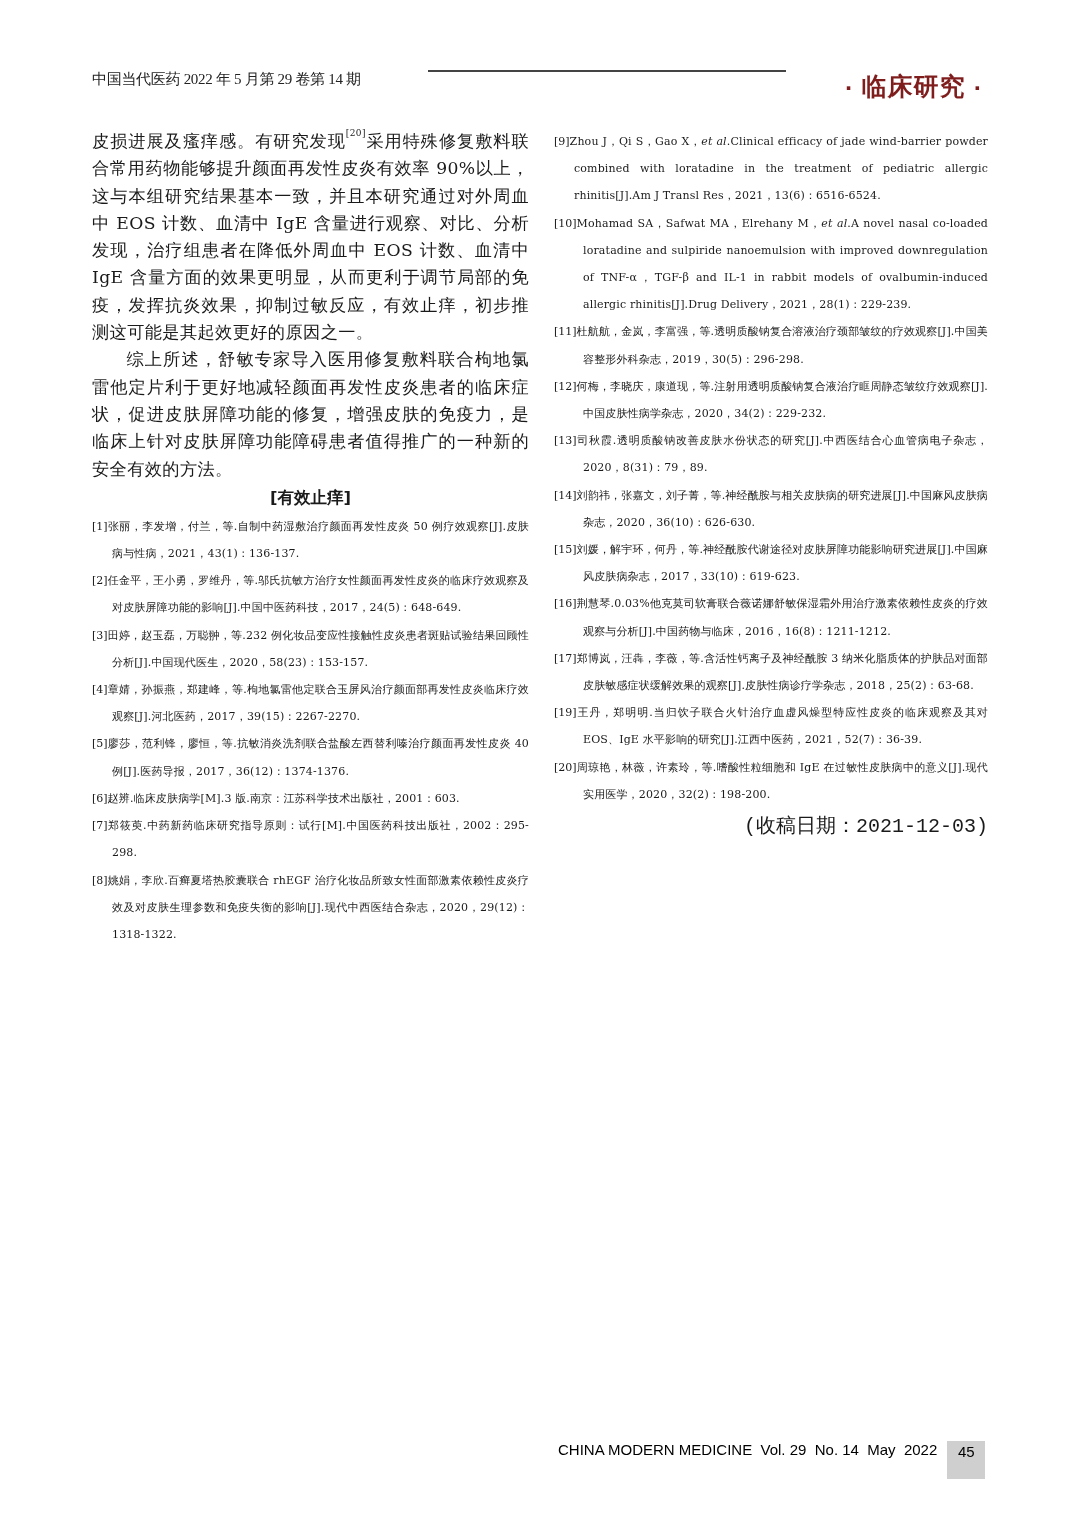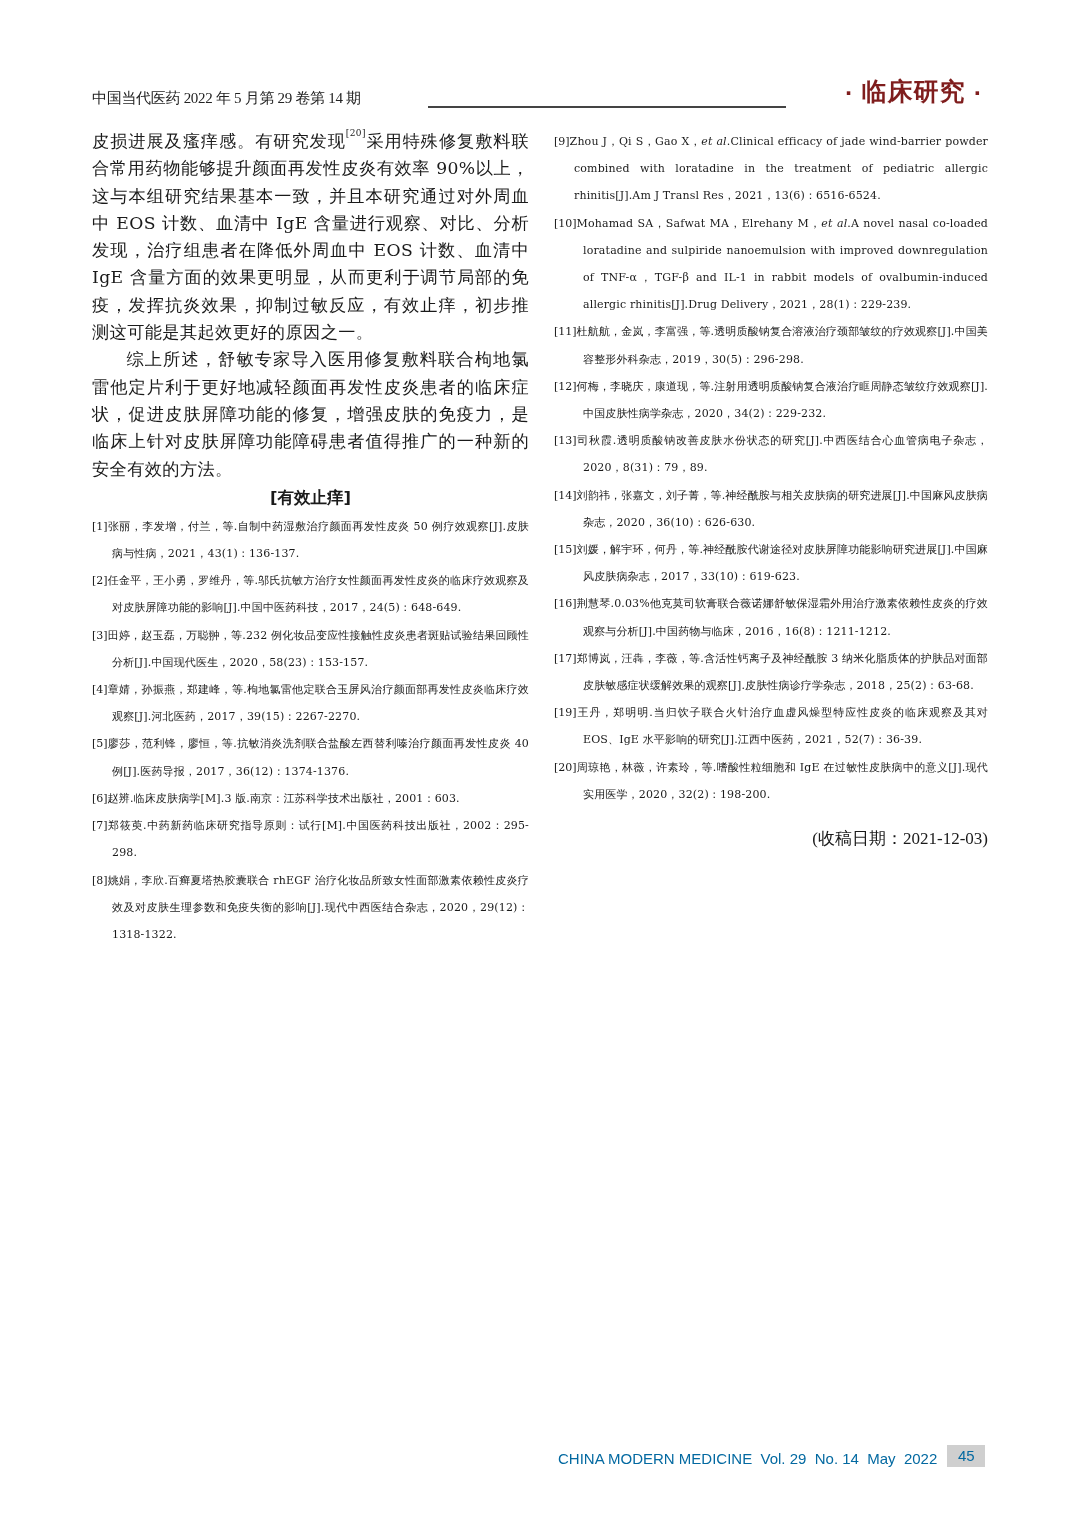--- a/index.html
+++ b/index.html
@@ -11,25 +11,25 @@
       width: 1080px;
       height: 1527px;
       position: relative;
       overflow: hidden;
       color: #1a1a1a;
       font-family: "DejaVu Serif", "Liberation Serif", serif;
     }
     .header {
       position: absolute;
       left: 92px;
-      top: 78px;
+      top: 70px;
       width: 898px;
       height: 30px;
       display: flex;
-      align-items: flex-end;
+      align-items: flex-start;
       gap: 45px;
     }
     .header-journal {
       font-family: "Liberation Serif", "DejaVu Serif", serif;
       font-size: 15px;
       color: #222;
       white-space: nowrap;
       letter-spacing: -0.3px;
     }
     .header-rule {
@@ -93,44 +93,44 @@
       text-align-last: left;
       margin: 0;
       letter-spacing: 0.15px;
     }
     .col-right .ref.wide {
       padding-left: 29px;
       text-indent: -29px;
     }
     .ref .ref-num { letter-spacing: 0; }
     .received {
-      font-family: Liberation Serif, serif;
-      font-size: 17px;
+      font-family: Liberation Mono, monospace;
+      font-size: 20px;
       line-height: 30px;
       text-align: right;
-      margin-top: 16px;
+      margin-top: 4px;
     }
 
     .footer {
       position: absolute;
       left: 558px;
       top: 1441px;
       height: 26px;
       display: flex;
-      align-items: flex-end;
+      align-items: flex-start;
       font-family: "Liberation Sans", "DejaVu Sans", sans-serif;
       font-size: 15px;
-      color: #0369a1;
+      color: #000000;
       white-space: pre;
     }
     .footer-page {
       margin-left: 10px;
       background: #cfcfcf;
       width: 38px;
-      height: 22px;
+      height: 38px;
       line-height: 22px;
       text-align: center;
       font-size: 15px;
     }
   </style>
 </head>
 <body>
 
 <div class="header">
   <span class="header-journal">中国当代医药  2022 年 5 月第 29 卷第 14 期</span>

